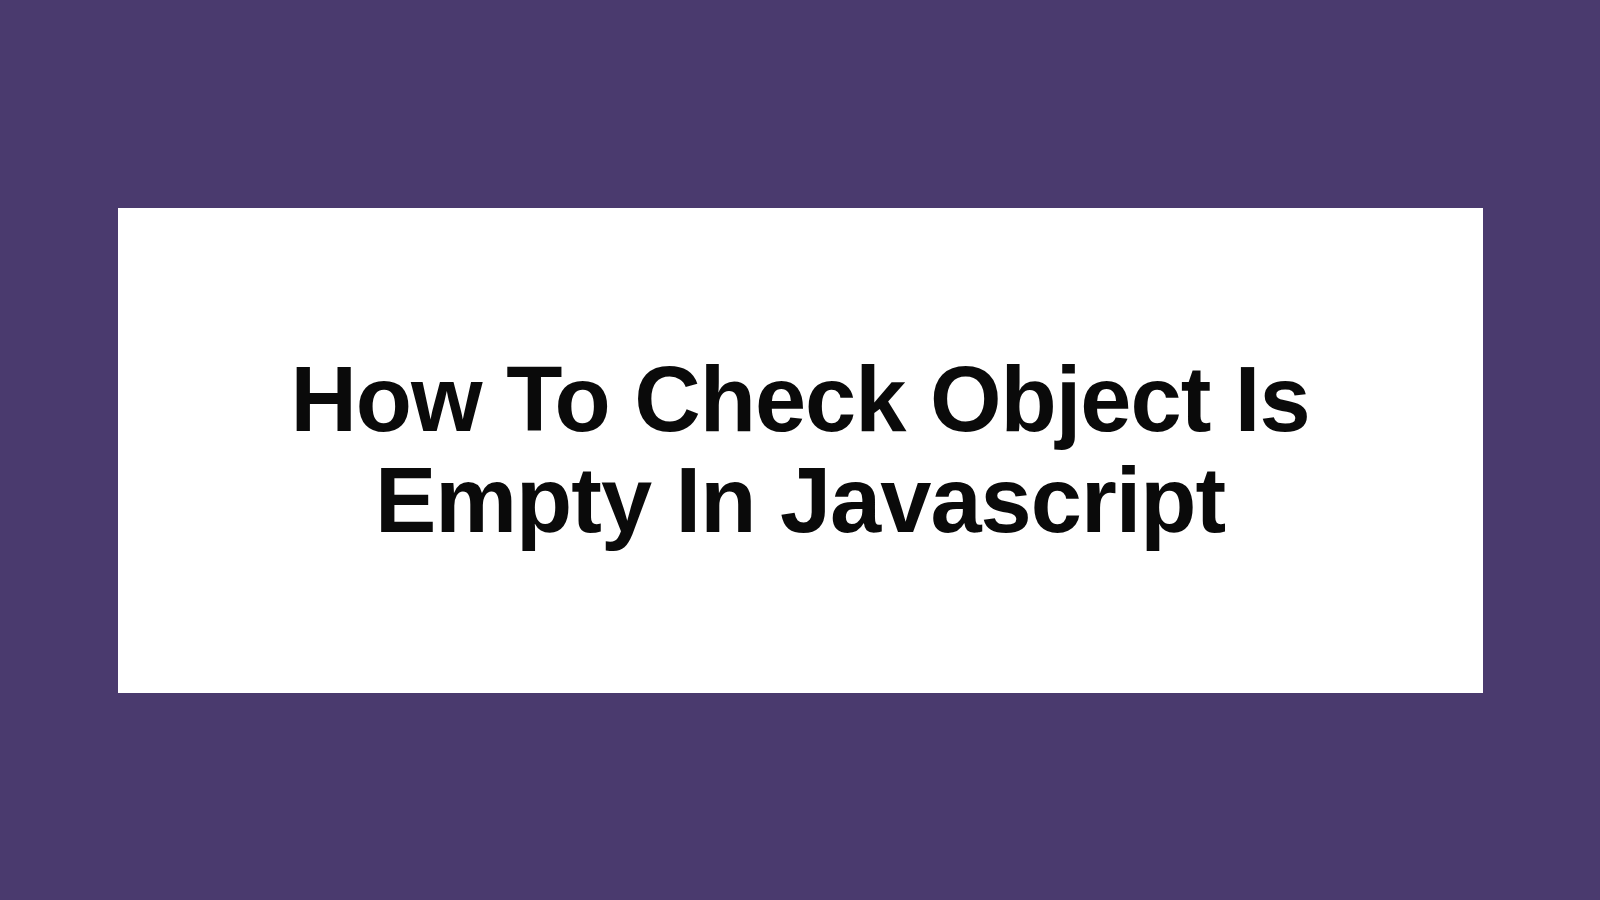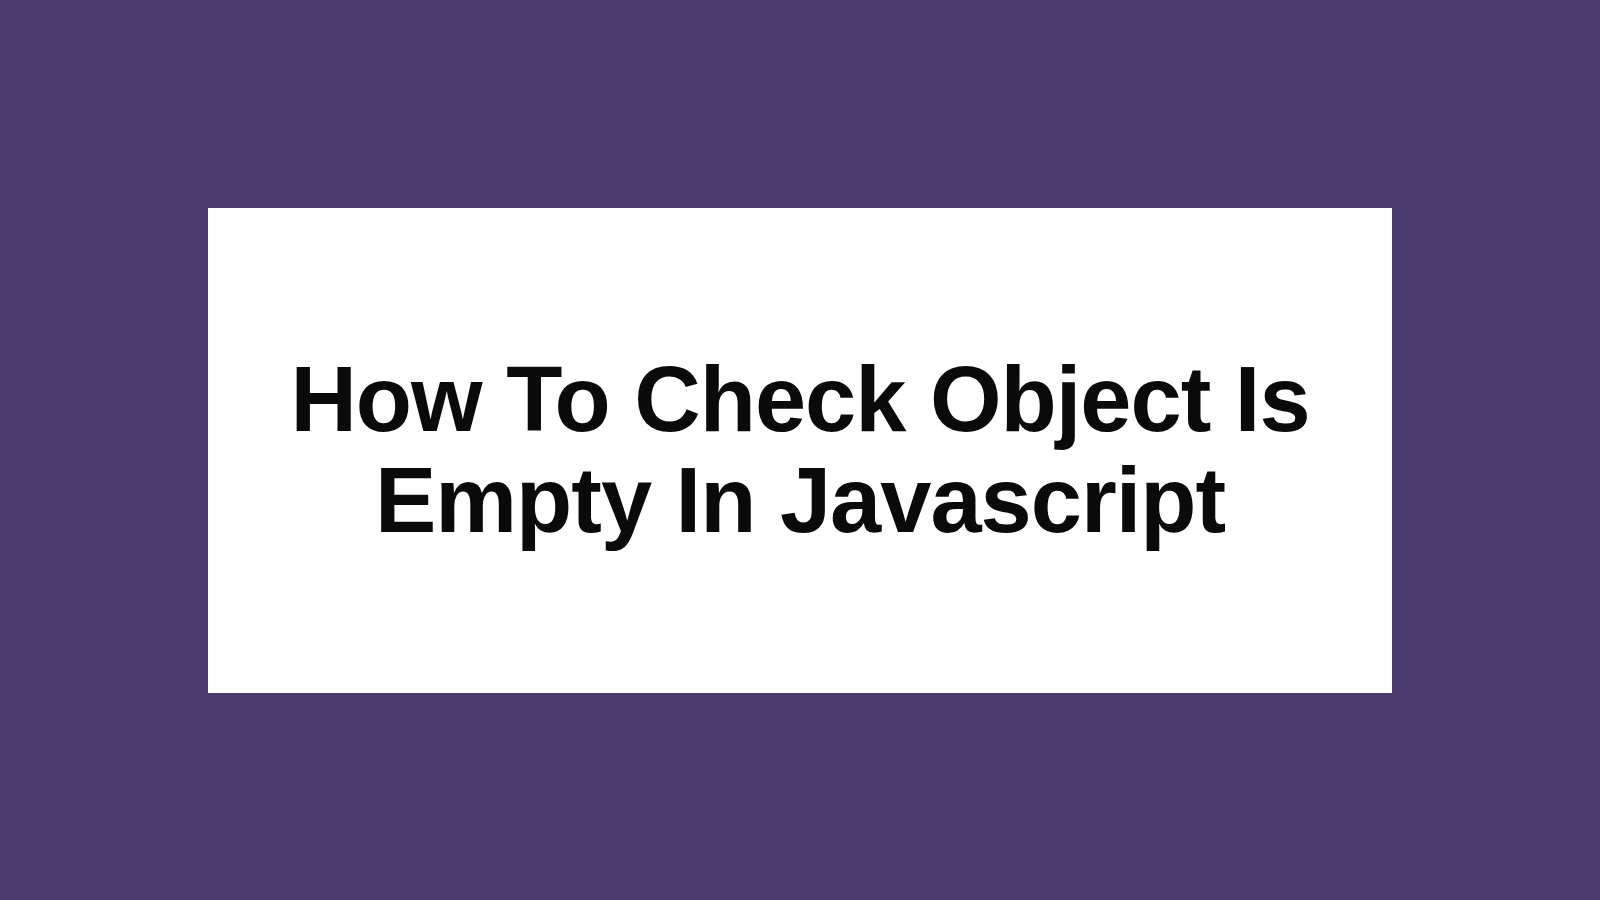--- a/index.html
+++ b/index.html
@@ -14,21 +14,21 @@
       background-color: #4a3a6e;
       display: flex;
       align-items: center;
       justify-content: center;
       font-family: 'Arial', 'Helvetica', sans-serif;
       overflow: hidden;
     }
     
     .card {
       background-color: #ffffff;
-      width: 1184px;
+      width: 1365px;
       height: 485px;
       display: flex;
       align-items: center;
       justify-content: center;
       padding: 40px;
     }
     
     .title {
       font-size: 92px;
       font-weight: 900;

